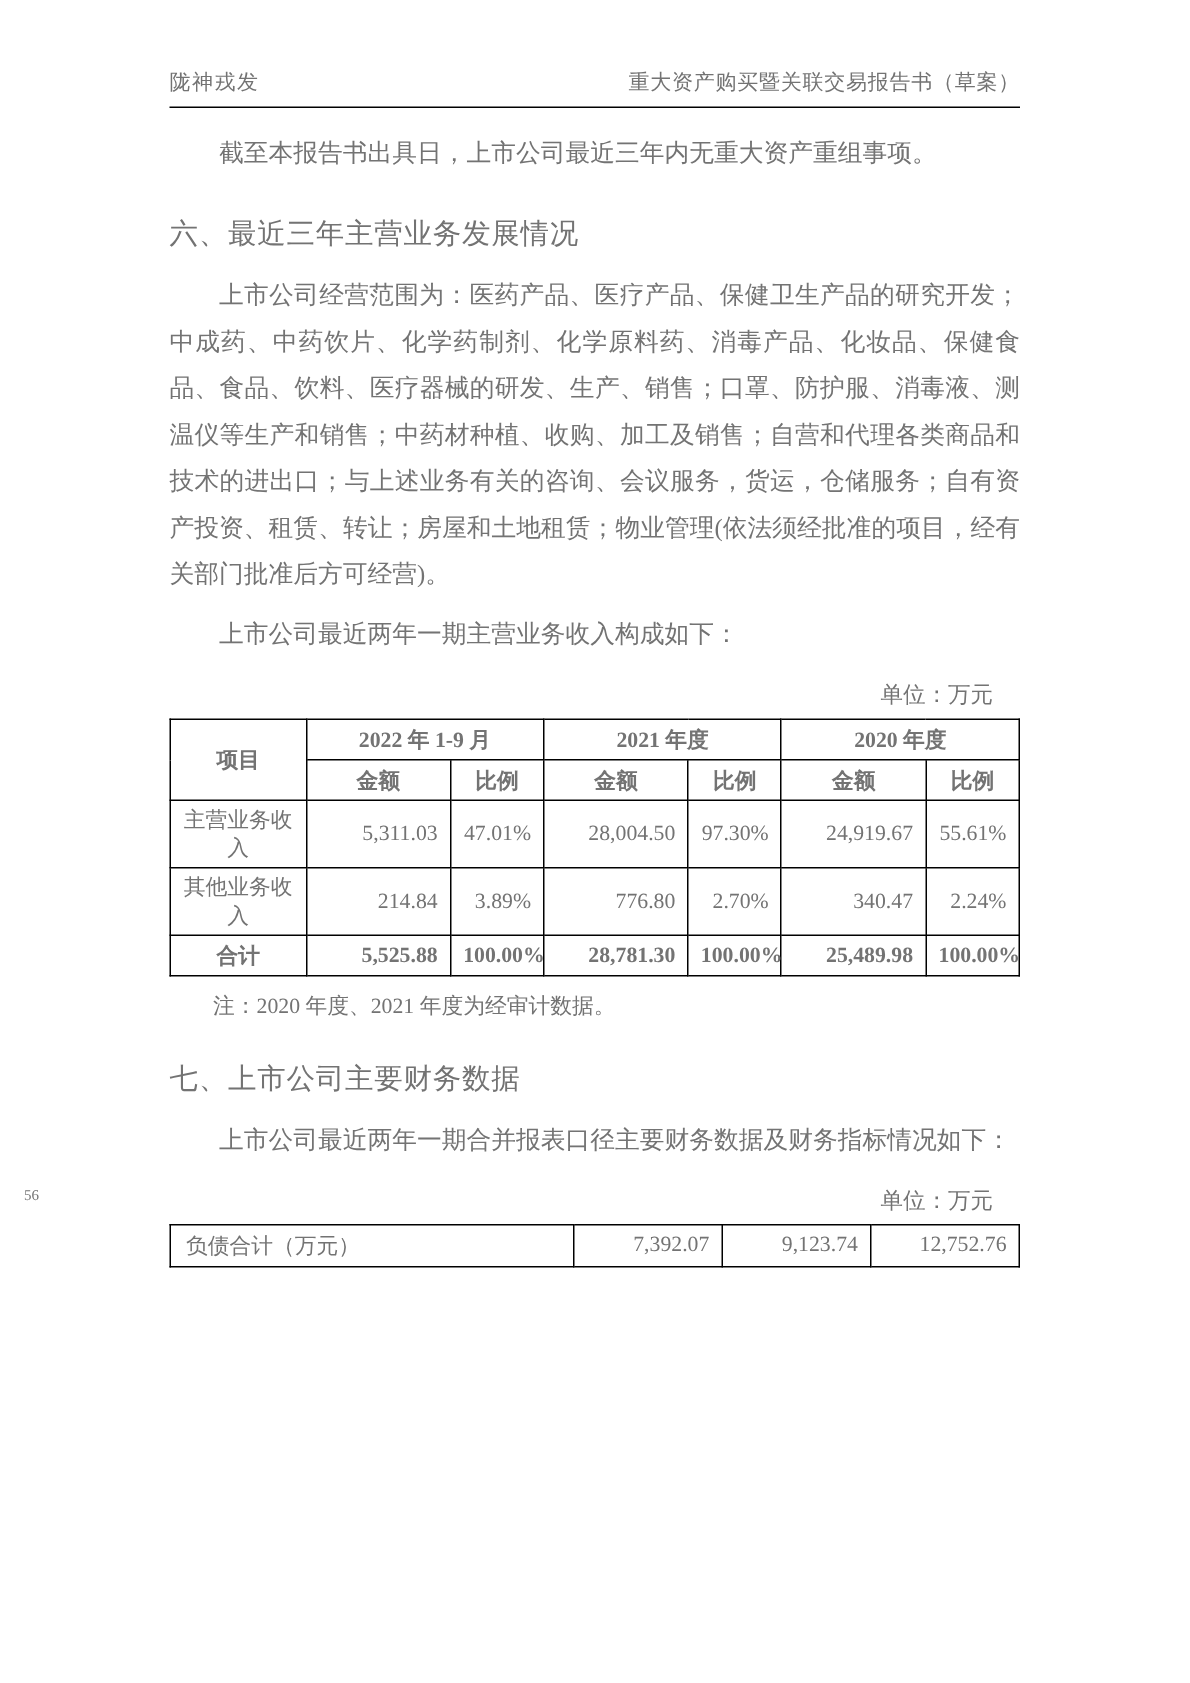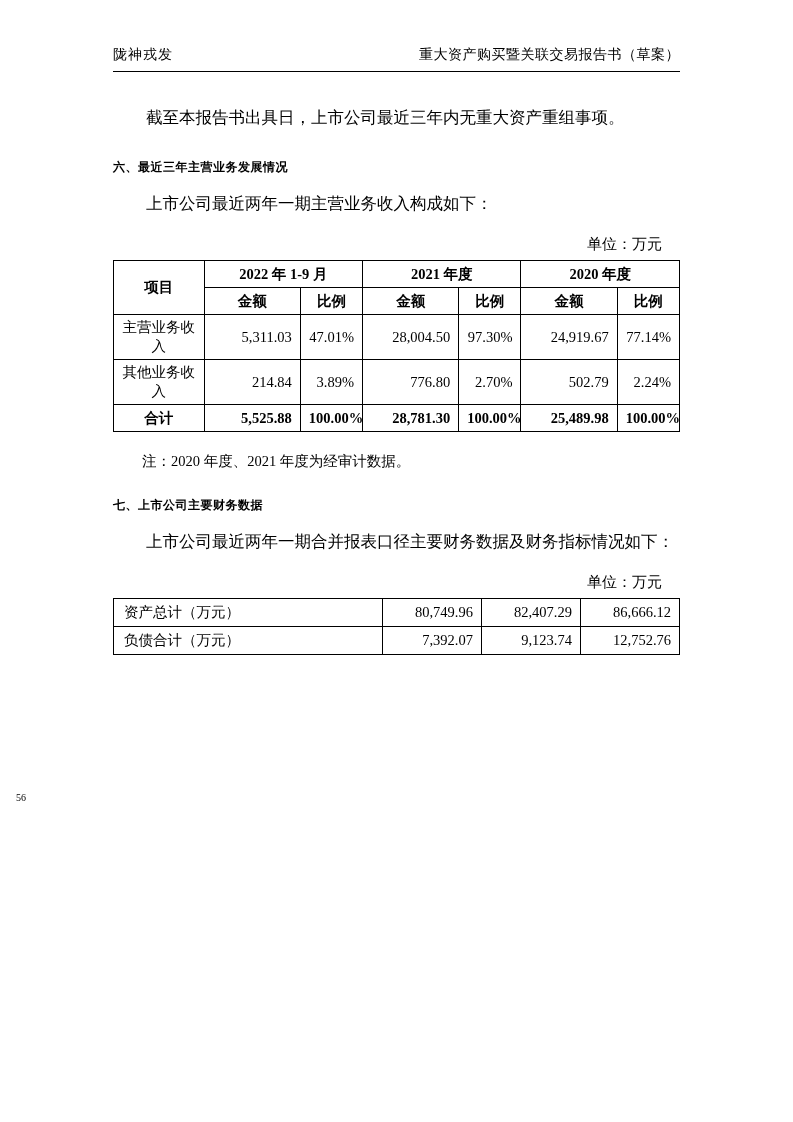--- a/index.html
+++ b/index.html
@@ -2,21 +2,21 @@
 <html><head>
 <meta charset="utf-8">
 <style>
   * { margin:0; padding:0; box-sizing:border-box; }
   html,body { background:#ffffff; }
   .page {
     position:relative;
     width:793px; height:861px;
     margin:0 auto;
     background:#ffffff;
-    color:#000000;
+    color:#737373;
     font-family:"Liberation Serif", serif;
     overflow:hidden;
   }
   .content { padding:46px 113px 0 113px; }
 
   .doc-header {
     display:flex; justify-content:space-between; align-items:flex-end;
     font-size:14px;
     padding-bottom:7px;
     border-bottom:1.5px solid #000;
@@ -24,26 +24,26 @@
   .doc-header .hleft { letter-spacing:1px; }
   .doc-header .hright { letter-spacing:0.5px; }
 
   .para {
     font-size:16.5px;
     line-height:31px;
     text-align:justify;
     text-indent:2em;
     margin-top:9px;
   }
-  .intro { margin-top:30px; }
+  .intro { margin-top:14px; }
 
   .section-heading {
     font-family:"Liberation Sans", sans-serif;
-    font-weight:bold;
-    font-size:12px;
+    font-weight:normal;
+    font-size:19px;
     margin:26px 0 12px 0;
     letter-spacing:0.5px;
   }
 
   .unit-line {
     text-align:right;
     font-size:15px;
     padding-right:18px;
     margin:16px 0 6px 0;
   }
@@ -63,21 +63,21 @@
   th { font-weight:bold; text-align:center; }
   .t1 .col-label { width:16%; }
   .t1 .col-amt { width:17%; }
   .t1 .col-pct { width:11%; }
   .t1 td.row-label { text-align:center; }
   .t1 td.num { text-align:right; }
   .t1 tr.total-row td { font-weight:bold; }
 
   .note {
     font-size:14.5px;
-    margin-top:20px;
+    margin-top:10px;
     text-indent:2em;
   }
 
   .t2 .col-ind { width:47.5%; }
   .t2 .col-val { width:17.5%; }
   .t2 td.row-label { text-align:left; padding-left:10px; }
   .t2 td.num { text-align:right; }
   .t2 th, .t2 td { height:28px; }
 
   .page-footer {
@@ -95,20 +95,21 @@
 
     <div class="doc-header">
       <span class="hleft">陇神戎发</span>
       <span class="hright">重大资产购买暨关联交易报告书（草案）</span>
     </div>
 
     <p class="para intro">截至本报告书出具日，上市公司最近三年内无重大资产重组事项。</p>
 
     <h2 class="section-heading">六、最近三年主营业务发展情况</h2>
 
+    <p class="para">上市公司经营范围为：医药产品、医疗产品、保健卫生产品的研究开发；中成药、中药饮片、化学药制剂、化学原料药、消毒产品、化妆品、保健食品、食品、饮料、医疗器械的研发、生产、销售；口罩、防护服、消毒液、测温仪等生产和销售；中药材种植、收购、加工及销售；自营和代理各类商品和技术的进出口；与上述业务有关的咨询、会议服务，货运，仓储服务；自有资产投资、租赁、转让；房屋和土地租赁；物业管理(依法须经批准的项目，经有关部门批准后方可经营)。</p>
     <p class="para">上市公司最近两年一期主营业务收入构成如下：</p>
 
     <div class="unit-line">单位：万元</div>
 
     <table class="t1">
       <colgroup>
         <col class="col-label">
           <col class="col-amt">
           <col class="col-pct">
         <col class="col-amt">
@@ -131,29 +132,29 @@
           <th>金额</th>
           <th>比例</th>
         </tr>
         <tr>
           <td class="row-label">主营业务收入</td>
           <td class="num">5,311.03</td>
           <td class="num">47.01%</td>
           <td class="num">28,004.50</td>
           <td class="num">97.30%</td>
           <td class="num">24,919.67</td>
-          <td class="num">77.14%</td>
+          <td class="num">55.61%</td>
         </tr>
         <tr>
           <td class="row-label">其他业务收入</td>
           <td class="num">214.84</td>
           <td class="num">3.89%</td>
           <td class="num">776.80</td>
           <td class="num">2.70%</td>
-          <td class="num">502.79</td>
+          <td class="num">340.47</td>
           <td class="num">2.24%</td>
         </tr>
         <tr class="total-row">
           <td class="row-label">合计</td>
           <td class="num">5,525.88</td>
           <td class="num">100.00%</td>
           <td class="num">28,781.30</td>
           <td class="num">100.00%</td>
           <td class="num">25,489.98</td>
           <td class="num">100.00%</td>
@@ -171,26 +172,20 @@
 
     <table class="t2">
       <colgroup>
         <col class="col-ind">
           <col class="col-val">
           <col class="col-val">
           <col class="col-val">
       </colgroup>
       <tbody>
         <tr>
-          <td class="row-label">资产总计（万元）</td>
-          <td class="num">80,749.96</td>
-          <td class="num">82,407.29</td>
-          <td class="num">86,666.12</td>
-        </tr>
-        <tr>
           <td class="row-label">负债合计（万元）</td>
           <td class="num">7,392.07</td>
           <td class="num">9,123.74</td>
           <td class="num">12,752.76</td>
         </tr>
       </tbody>
     </table>
 
   </div>
 

